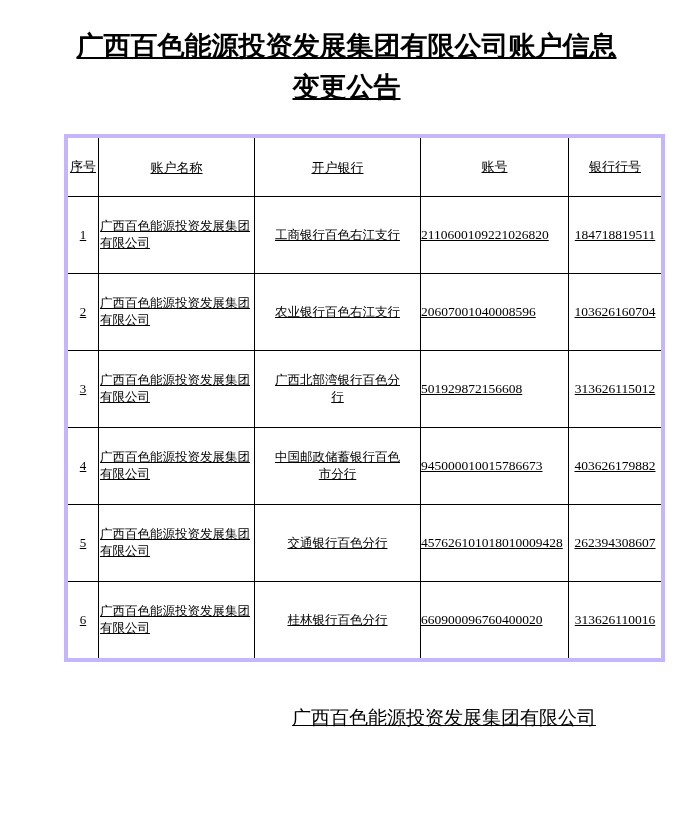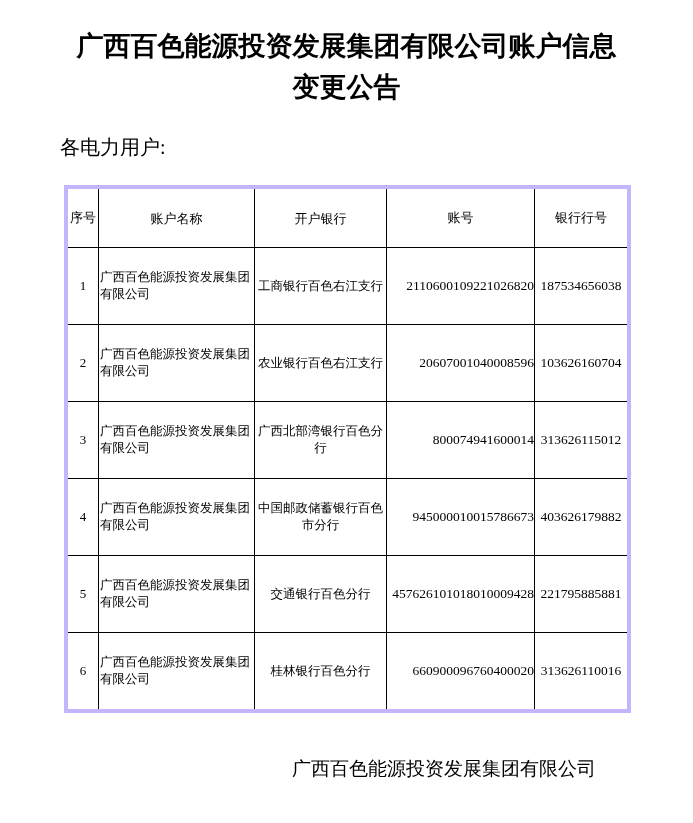--- a/index.html
+++ b/index.html
@@ -4,20 +4,21 @@
 <style>
   html,body { margin:0; padding:0; background:#ffffff; }
   .page {
     position:relative;
     width:693px; height:823px;
     background:#ffffff;
     color:#000000;
     font-family:"Liberation Serif","DejaVu Serif",serif;
     overflow:hidden;
     box-sizing:border-box;
+    text-decoration:underline;
   }
   .doc-title {
     margin:26px auto 0 auto;
     max-width:566px;
     text-align:center;
     font-family:"Liberation Sans","DejaVu Sans",sans-serif;
     font-weight:bold;
     font-size:27px;
     line-height:41px;
   }
@@ -47,22 +48,22 @@
   }
   .acc-table th {
     height:24px;
     font-size:13px;
     text-align:center;
     padding:0;
   }
   .acc-table td { height:42px; padding:0; }
   .c0 { width:30px;  text-align:center; font-size:13px; }
   .c1 { width:153px; text-align:left;   font-size:12.5px; line-height:17px; padding:17px 1px !important; }
-  .c2 { width:129px; text-align:center; font-size:12.5px; line-height:17px; padding:0 1px !important; }
-  .c3 { width:147px; text-align:right; font-size:13.5px; }
+  .c2 { width:129px; text-align:center; font-size:12.5px; line-height:17px; padding:0 18px !important; }
+  .c3 { width:147px; text-align:left; font-size:13.5px; }
   .c4 { width:92px;  text-align:center; font-size:13.5px; }
   .phone-line {
     margin:32px 0 0 104px;
     font-size:20px;
     line-height:23px;
   }
   .signature-block {
     margin:42px 97px 0 auto;
     width:fit-content;
     text-align:center;
@@ -71,68 +72,67 @@
   }
   .signature-block p { margin:0; }
 </style>
 </head>
 <body>
 
 <div class="page">
 
   <h1 class="doc-title">广西百色能源投资发展集团有限公司账户信息变更公告</h1>
 
-  <p class="salutation">各电力用户:</p>
 
 
   <table class="acc-table">
     <thead>
       <tr>
         <th class="c0">序号</th>
         <th class="c1">账户名称</th>
         <th class="c2">开户银行</th>
         <th class="c3">账号</th>
         <th class="c4">银行行号</th>
       </tr>
     </thead>
     <tbody id="accounts-tbody">
         <tr>
           <td class="c0">1</td>
           <td class="c1">广西百色能源投资发展集团有限公司</td>
           <td class="c2">工商银行百色右江支行</td>
           <td class="c3">2110600109221026820</td>
-          <td class="c4">187534656038</td>
+          <td class="c4">184718819511</td>
         </tr>
         <tr>
           <td class="c0">2</td>
           <td class="c1">广西百色能源投资发展集团有限公司</td>
           <td class="c2">农业银行百色右江支行</td>
           <td class="c3">20607001040008596</td>
           <td class="c4">103626160704</td>
         </tr>
         <tr>
           <td class="c0">3</td>
           <td class="c1">广西百色能源投资发展集团有限公司</td>
           <td class="c2">广西北部湾银行百色分行</td>
-          <td class="c3">800074941600014</td>
+          <td class="c3">501929872156608</td>
           <td class="c4">313626115012</td>
         </tr>
         <tr>
           <td class="c0">4</td>
           <td class="c1">广西百色能源投资发展集团有限公司</td>
           <td class="c2">中国邮政储蓄银行百色市分行</td>
           <td class="c3">945000010015786673</td>
           <td class="c4">403626179882</td>
         </tr>
         <tr>
           <td class="c0">5</td>
           <td class="c1">广西百色能源投资发展集团有限公司</td>
           <td class="c2">交通银行百色分行</td>
           <td class="c3">457626101018010009428</td>
-          <td class="c4">221795885881</td>
+          <td class="c4">262394308607</td>
         </tr>
         <tr>
           <td class="c0">6</td>
           <td class="c1">广西百色能源投资发展集团有限公司</td>
           <td class="c2">桂林银行百色分行</td>
           <td class="c3">660900096760400020</td>
           <td class="c4">313626110016</td>
         </tr>
       </tbody>
   </table>

